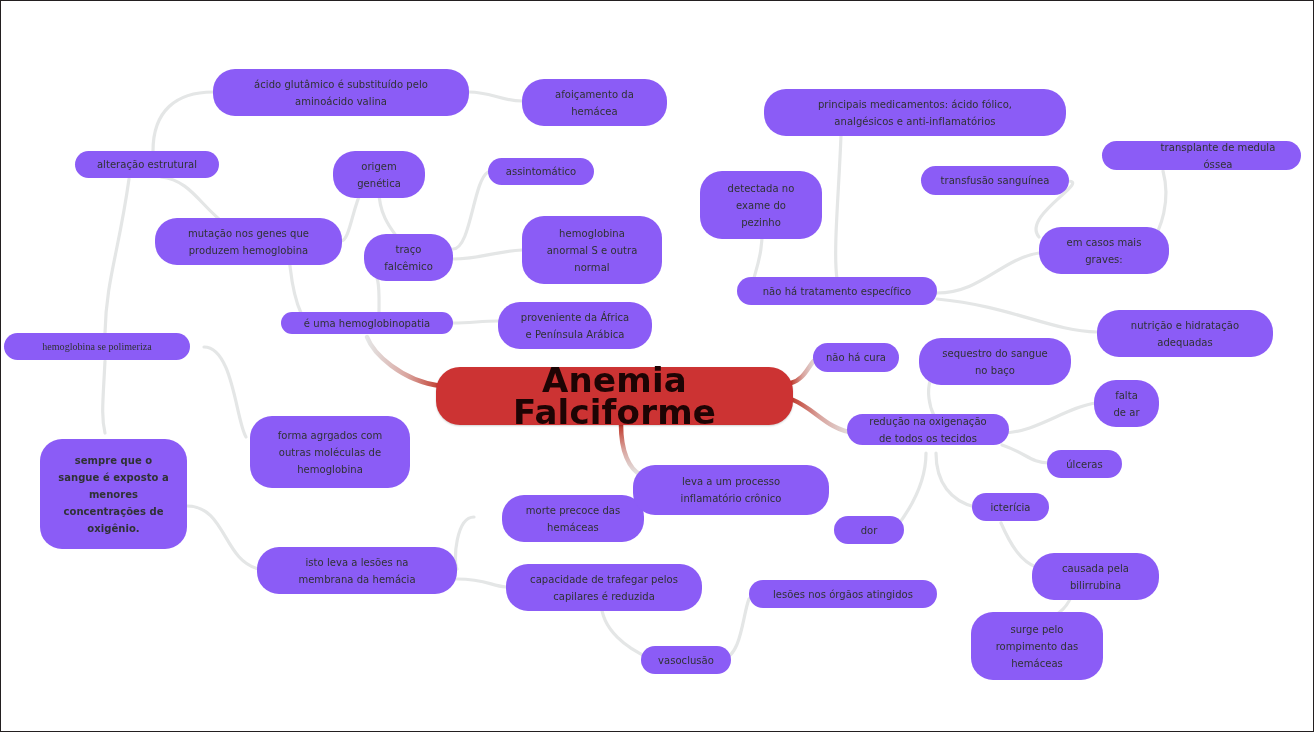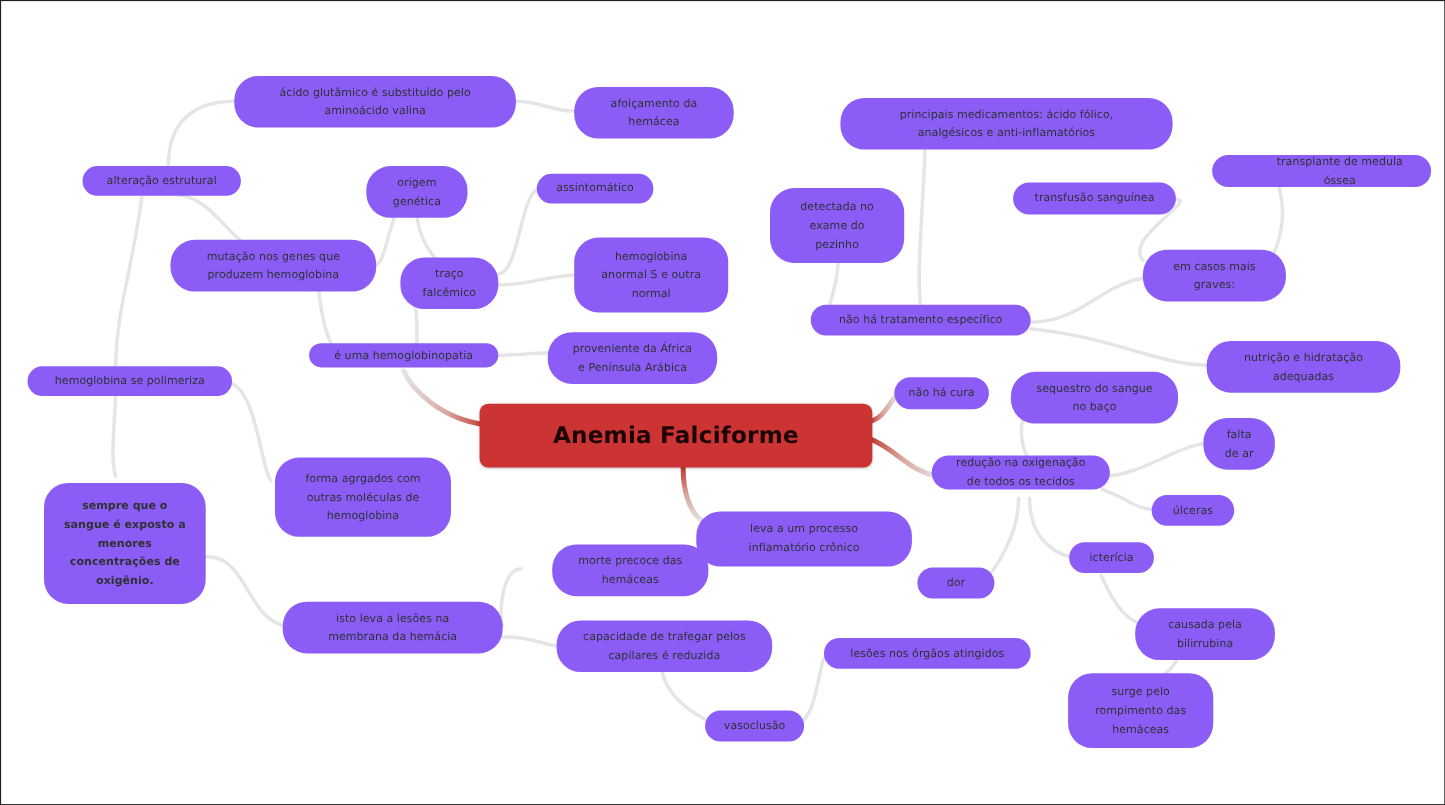--- a/index.html
+++ b/index.html
@@ -38,24 +38,24 @@
     color: #2f3234;
     font-size: 10px;
     line-height: 17px;
     padding: 4px 11px;
     letter-spacing: 0.05px;
     white-space: pre-line;
   }
   .node.root {
     background: #cc3333;
     color: #1d0404;
-    font-size: 21px;
+    font-size: 34px;
     line-height: 32px;
     font-weight: bold;
-    border-radius: 8px;
+    border-radius: 24px;
     letter-spacing: 0.2px;
     box-shadow: 0 1px 2px rgba(0,0,0,0.18);
   }
 </style>
 </head>
 <body>
 
 <div id="canvas">
 
   <svg id="edges" viewBox="0 0 1314 732" xmlns="http://www.w3.org/2000/svg">
@@ -177,21 +177,21 @@
 normal</div>
 
   <div class="node" style="left:363px; top:233px; width:89px; height:47px;">traço
 falcêmico</div>
 
   <div class="node" style="left:280px; top:311px; width:172px; height:22px;">é uma hemoglobinopatia</div>
 
   <div class="node" style="left:497px; top:301px; width:154px; height:47px;">proveniente da África
 e Península Arábica</div>
 
-  <div class="node" style="left:24px; top:332px; width:186px; height:27px;">hemoglobina se polimeriza</div>
+  <div class="node" style="left:3px; top:332px; width:186px; height:27px;font-family:Liberation Serif, serif;">hemoglobina se polimeriza</div>
 
   <div class="node" style="left:237px; top:415px; width:160px; height:72px;margin-left:12px;">forma agrgados com
 outras moléculas de
 hemoglobina</div>
 
   <div class="node" style="left:39px; top:438px; width:147px; height:110px;font-weight:bold;">sempre que o
 sangue é exposto a
 menores
 concentrações de
 oxigênio.</div>

